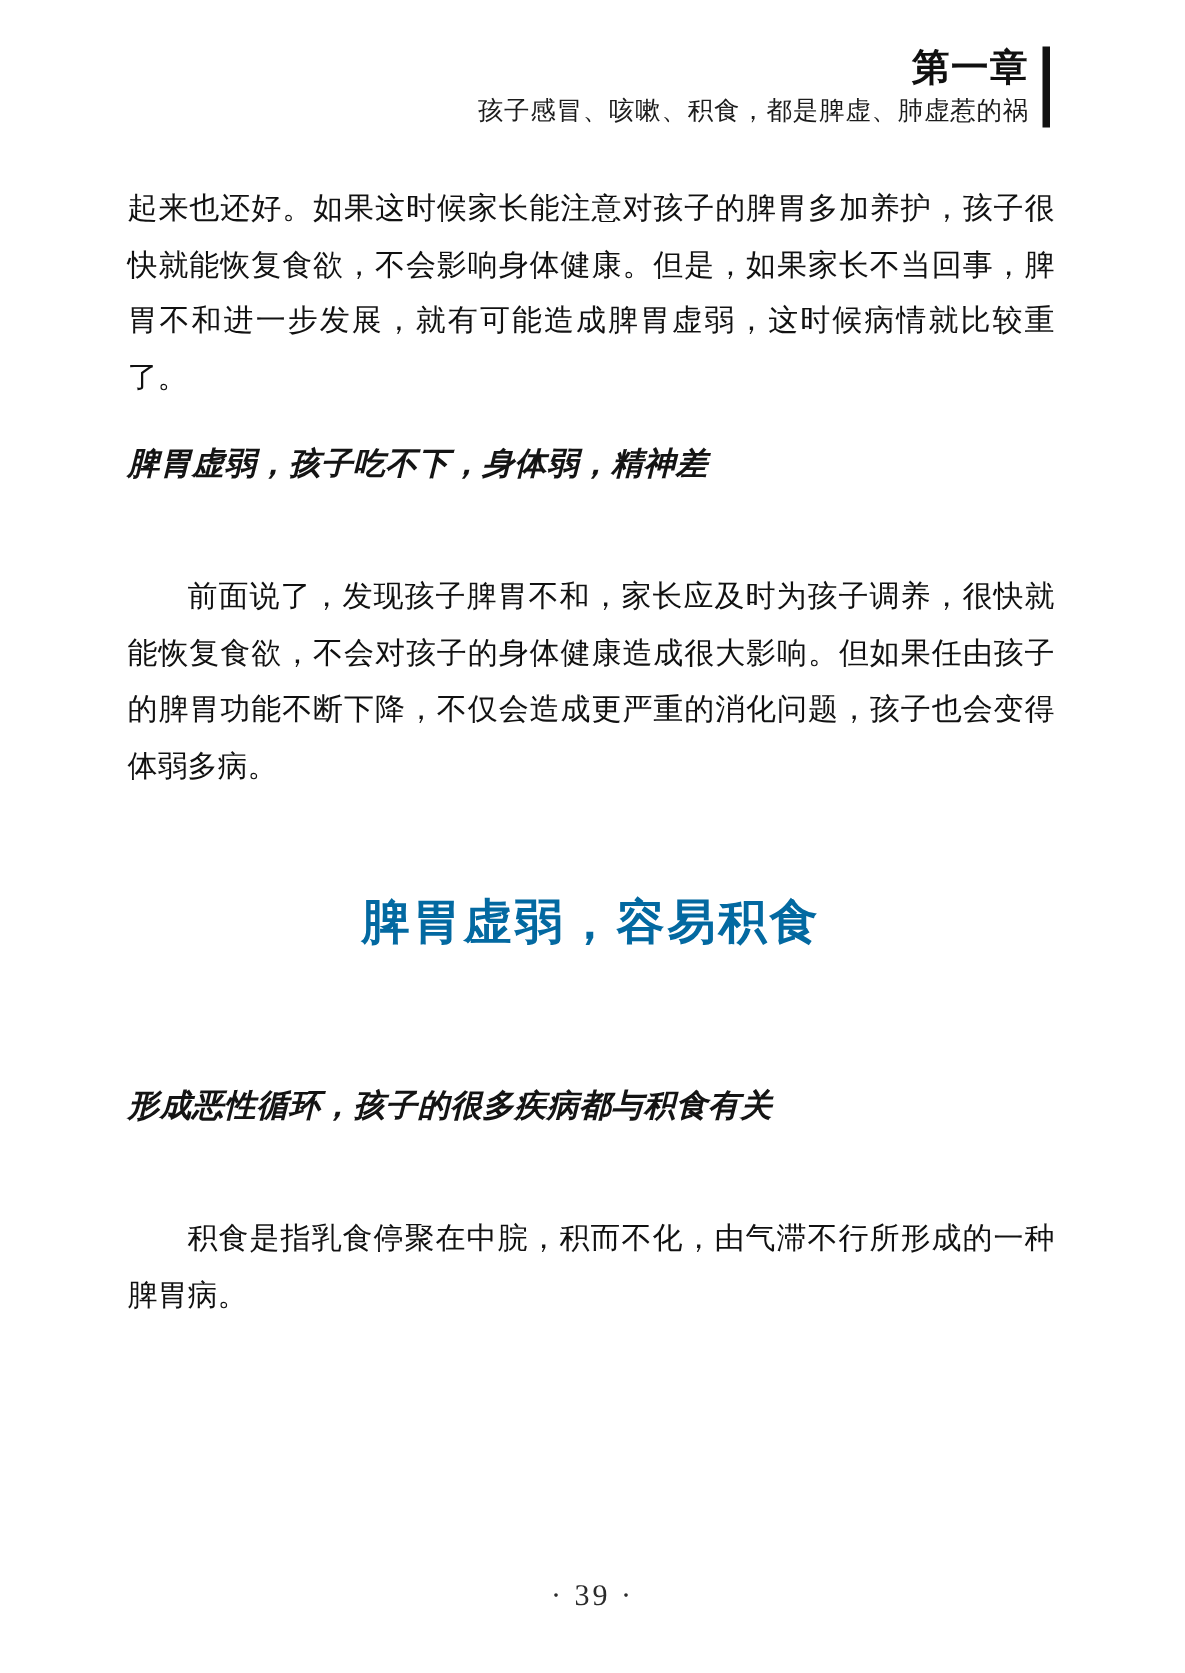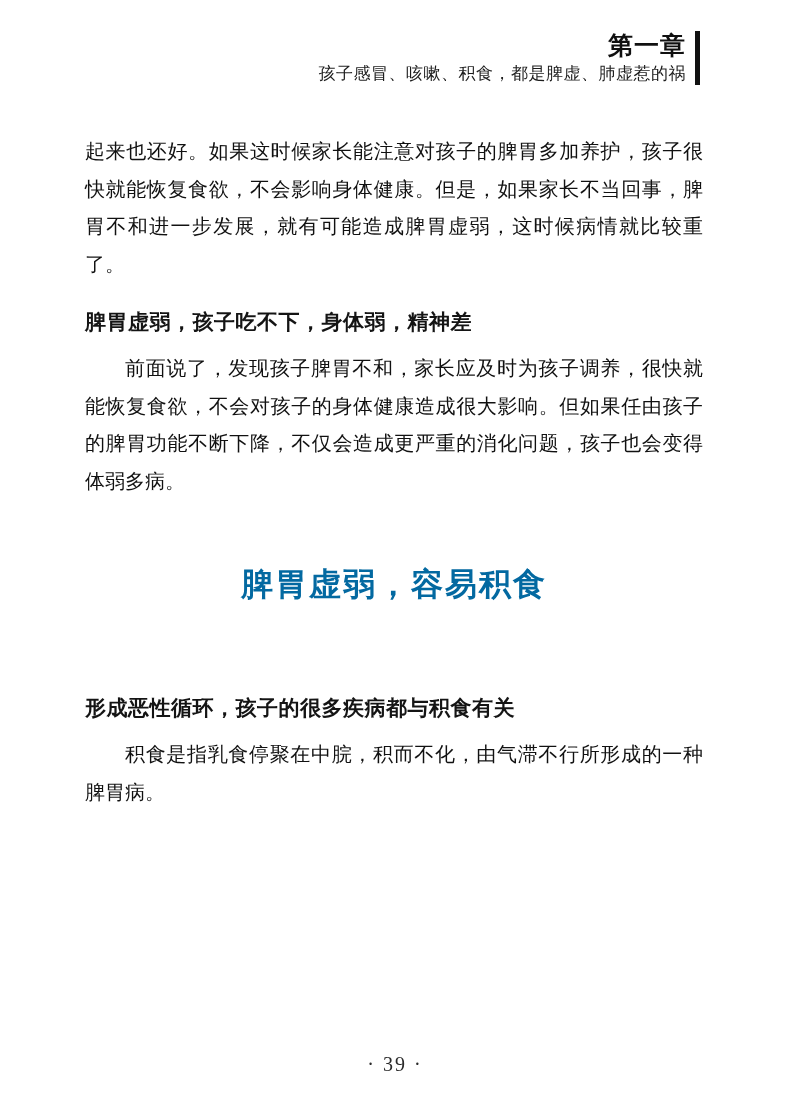--- a/index.html
+++ b/index.html
@@ -57,31 +57,32 @@
   }
   .body-para {
     font-family: "Liberation Serif", "DejaVu Serif", serif;
     font-size: 20px;
     line-height: 37.5px;
     text-align: justify;
     text-justify: inter-ideograph;
     text-indent: 2em;
     color: #111111;
   }
-  .body-para.no-indent { text-indent: 0; margin-top: 12px; }
+  .body-para.no-indent { text-indent: 0; }
   .sub-heading {
     font-family: "Liberation Sans", "DejaVu Sans", sans-serif;
     font-size: 21px;
     line-height: 28px;
     font-weight: 700;
     margin-top: 25px;
     letter-spacing: 0.5px;
     color: #141414;
+    font-style: italic;
   }
-  .sub-heading + .body-para { margin-top: 14px; }
+  .sub-heading + .body-para { margin-top: 56px; }
   .section-title {
     font-family: "Liberation Sans", "DejaVu Sans", sans-serif;
     font-size: 32px;
     line-height: 48px;
     font-weight: 700;
     text-align: center;
     letter-spacing: 2px;
     margin-top: 60px;
     color: #0369a1;
   }

